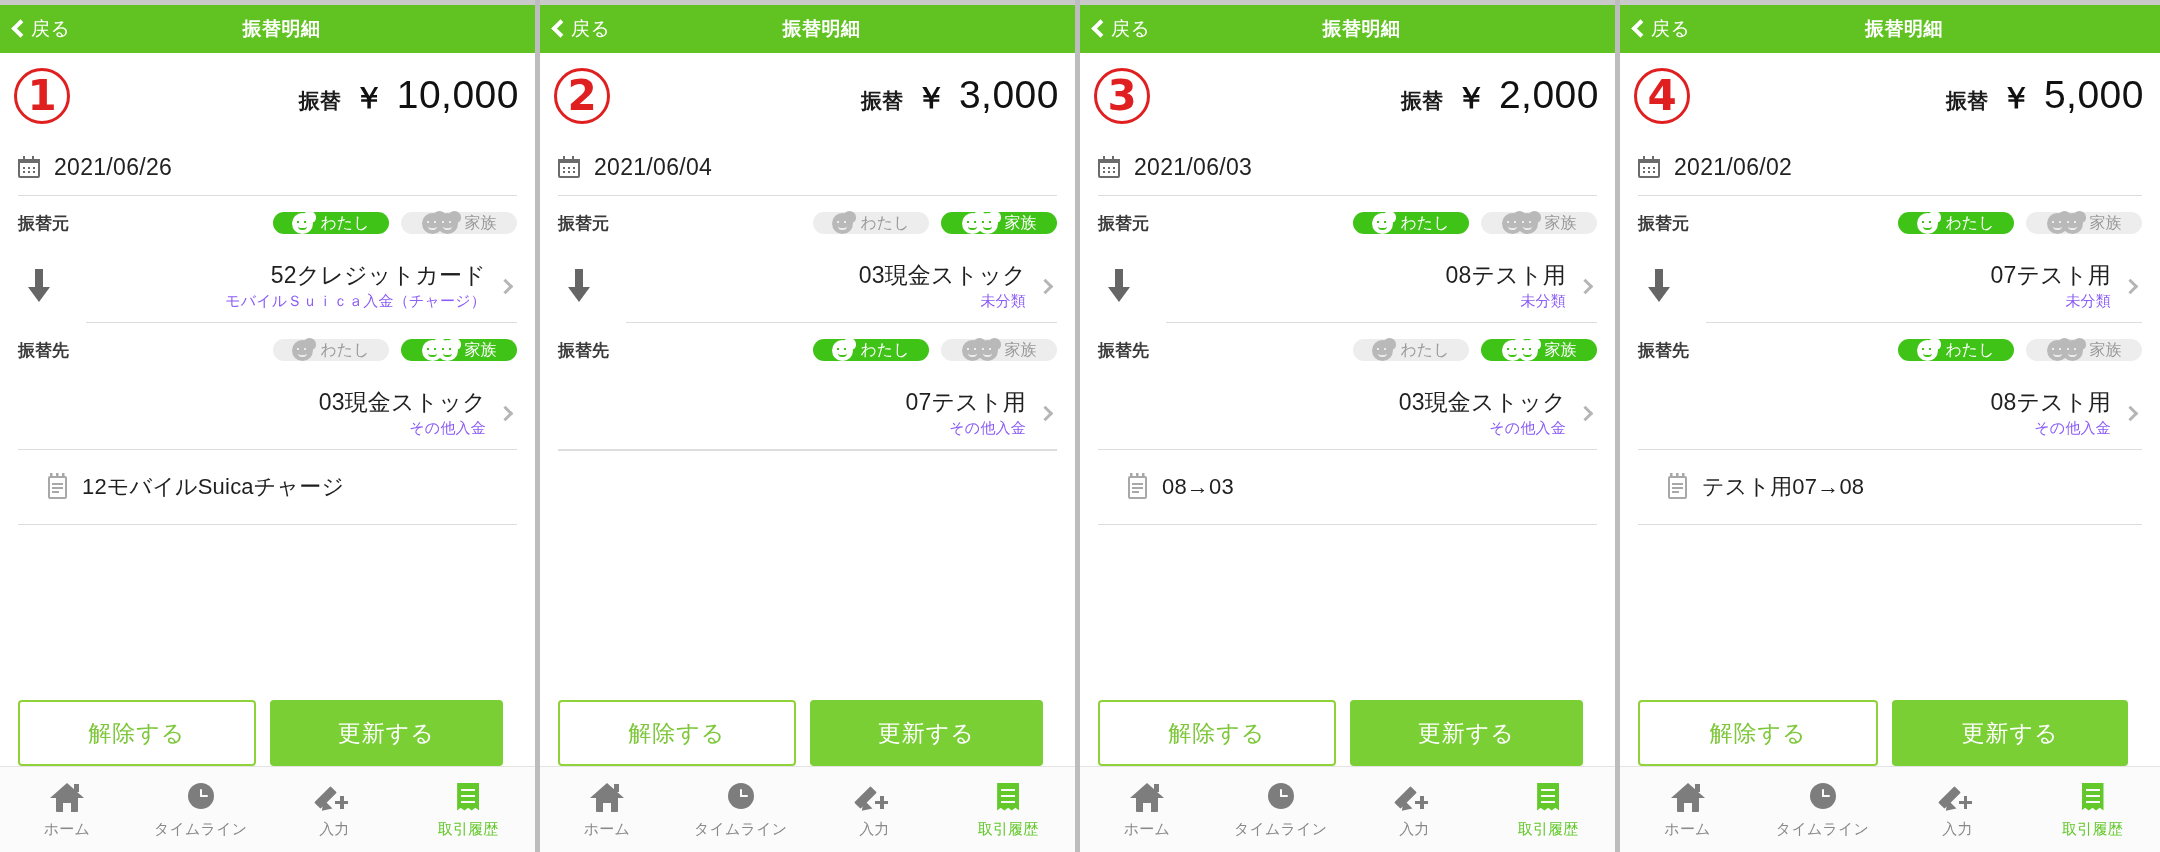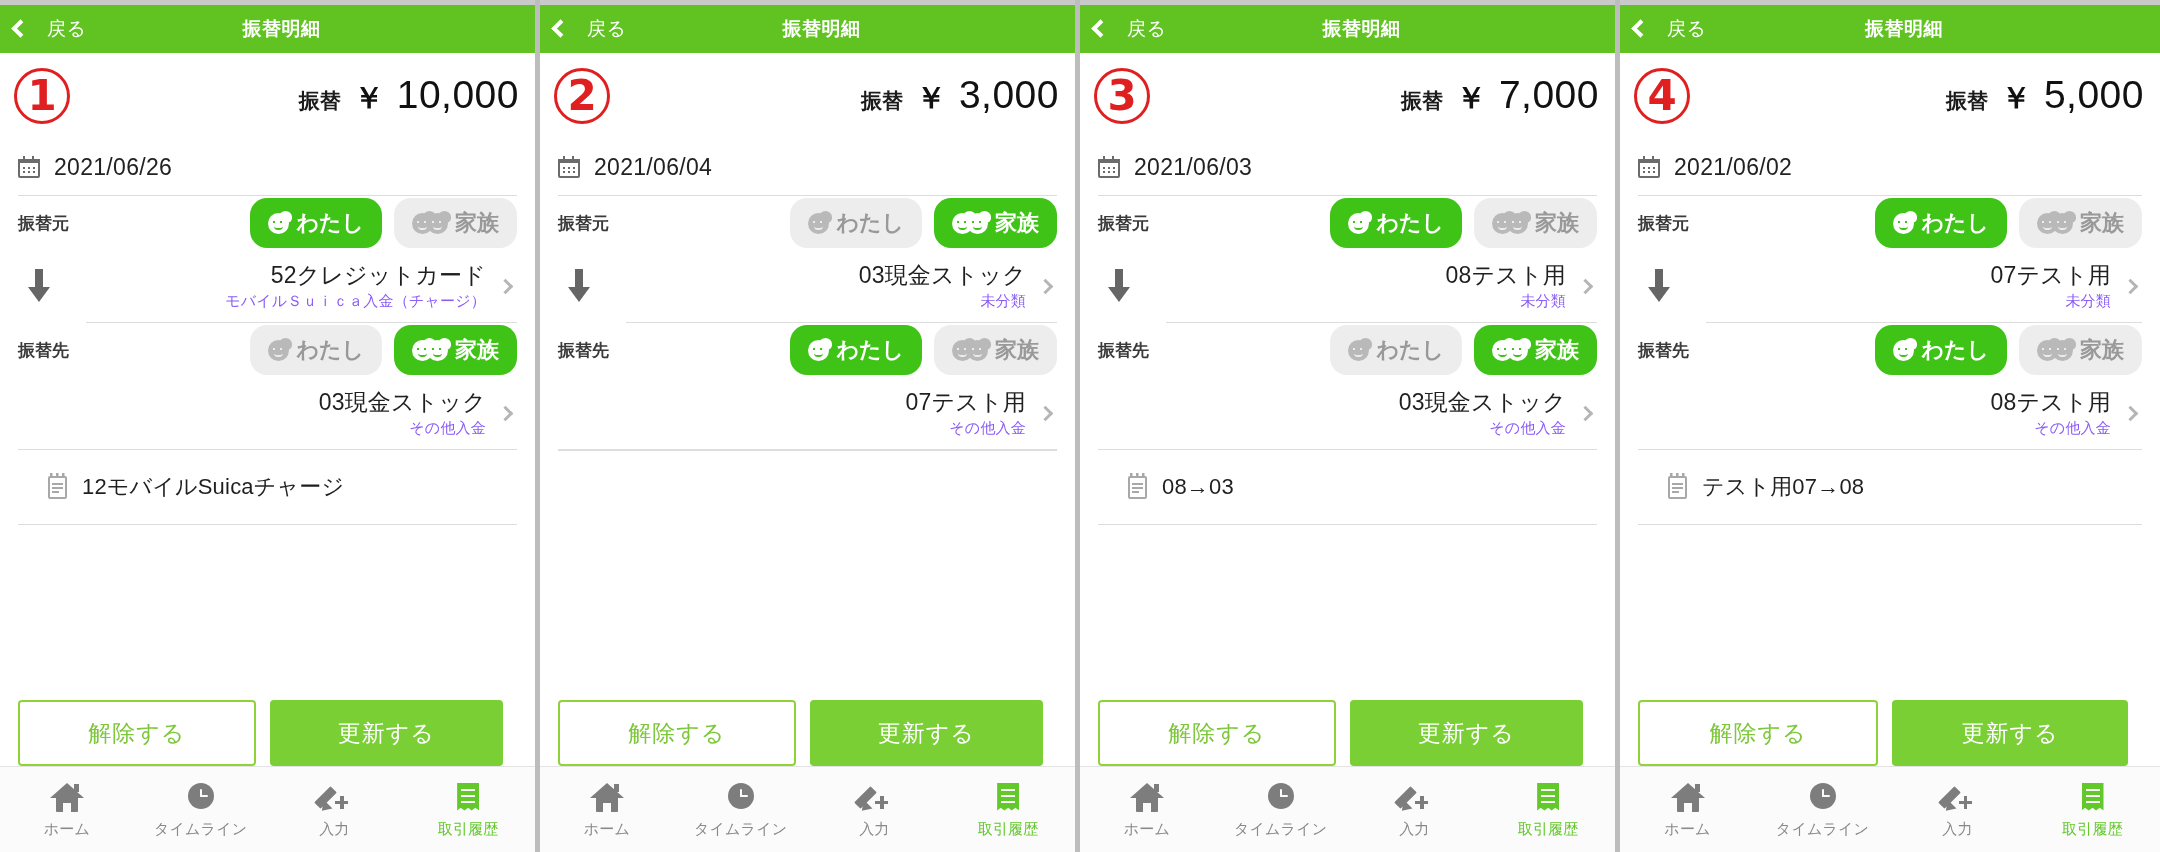--- a/index.html
+++ b/index.html
@@ -35,21 +35,21 @@
     flex: 0 0 auto;
     height: 48px;
     background: #61c322;
     display: flex;
     align-items: center;
     position: relative;
     color: #fff;
   }
   .back-btn {
     display:flex; align-items:center;
-    gap: 20px;
+    gap: 4px;
     padding-left: 14px;
     cursor: pointer;
     z-index: 2;
   }
   .chev-left {
     width: 13px; height: 13px;
     border-left: 4px solid #fff;
     border-bottom: 4px solid #fff;
     transform: rotate(45deg);
     margin-top: -1px;
@@ -131,25 +131,25 @@
   .seg-row {
     flex:0 0 auto;
     height: 54px;
     display:flex; align-items:center;
     padding: 0 18px 0 18px;
     gap: 10px;
   }
   .seg-label { font-size:17px; font-weight:bold; color:#3a3a3a; width:66px; flex:0 0 auto;}
   .pills { margin-left:auto; display:flex; gap:12px; }
   .pill {
-    height: 50px; border-radius: 17px;
+    height: 22px; border-radius: 17px;
     display:flex; align-items:center; justify-content:center;
     gap: 7px;
     padding: 0 18px;
-    font-size: 22px; font-weight:bold;
+    font-size: 16px; font-weight:normal;
     cursor:pointer;
     min-width: 116px;
   }
   .pill.on  { background:#3fc316; color:#fff; }
   .pill.off { background:#ededed; color:#999; }
 
   
   .faces { display:flex; align-items:center; }
   .face {
     width:21px; height:21px; border-radius:50%;
@@ -697,21 +697,21 @@
         <span class="back-label">戻る</span>
       </div>
       <div class="nav-title">振替明細</div>
     </div>
 
     <div class="amount-row">
       <div class="circle-num">3</div>
       <div class="amount-wrap">
         <span class="amt-label">振替</span>
         <span class="amt-yen">￥</span>
-        <span class="amt-value">7,000</span>
+        <span class="amt-value">2,000</span>
       </div>
     </div>
 
     <div class="date-row">
       <span class="cal-icon">
         <span class="frame"></span>
           <span class="topbar"></span>
         <span class="peg1"></span>
           <span class="peg2"></span>
           <span class="dots"></span>

